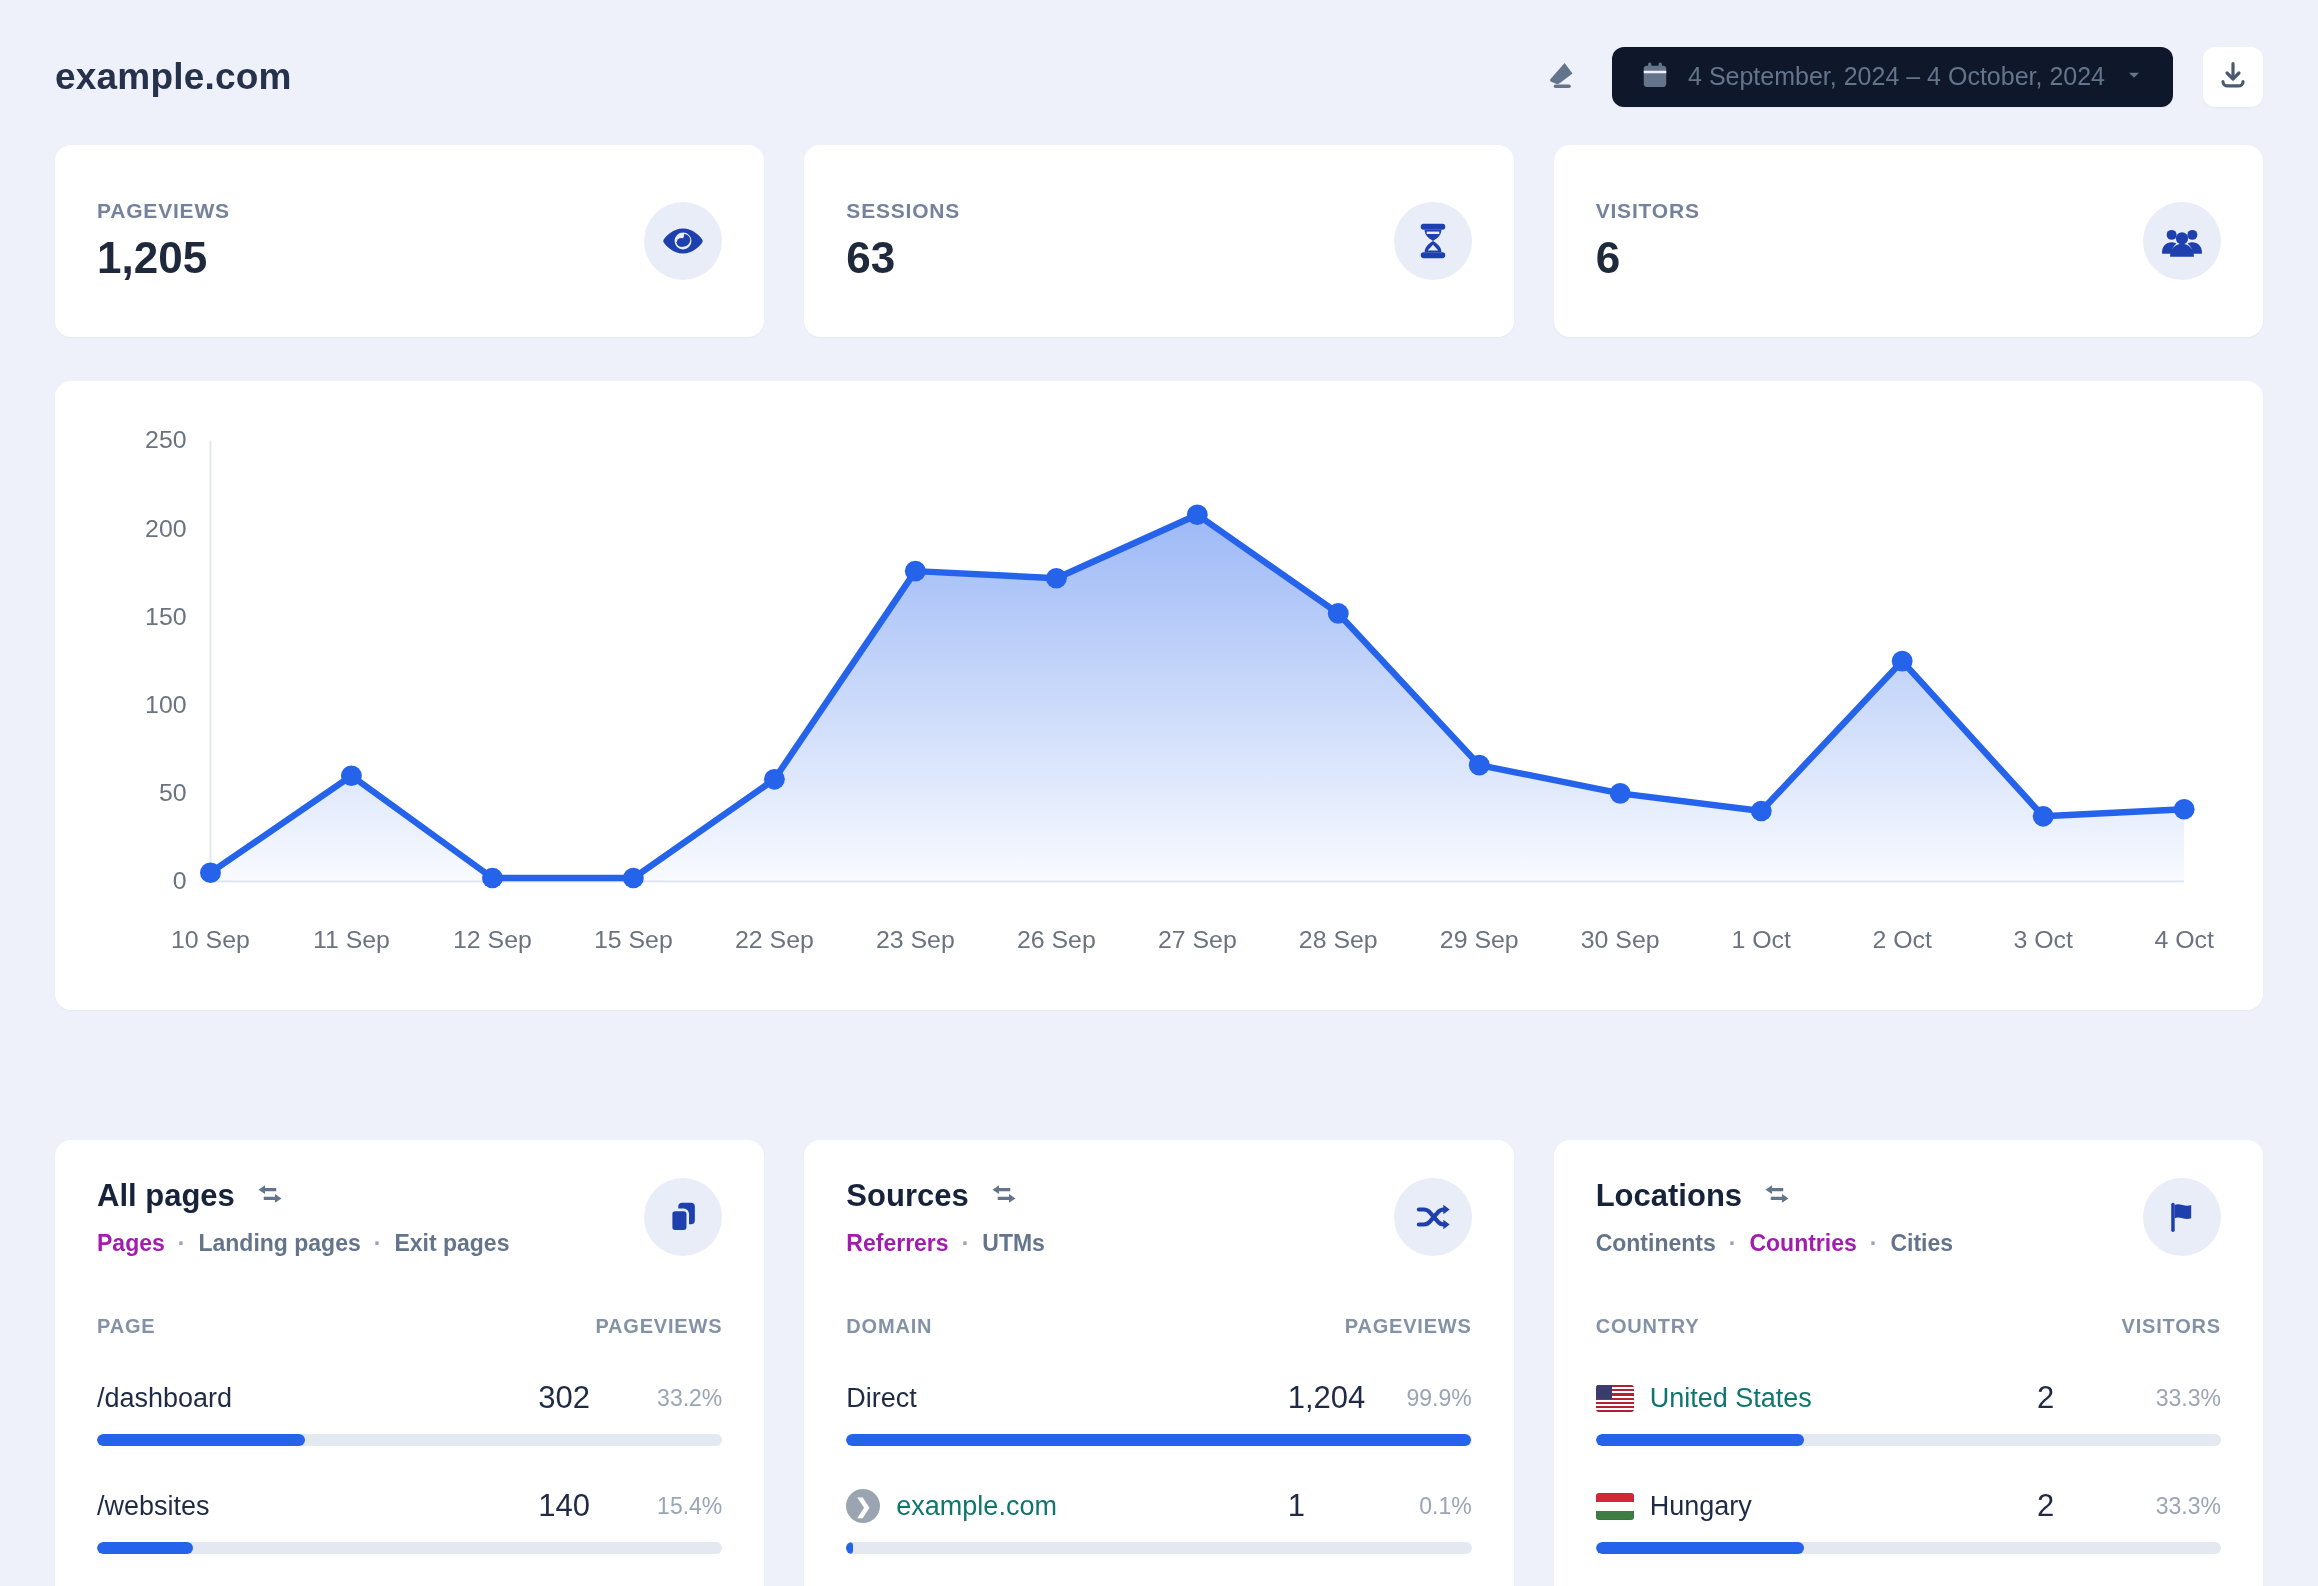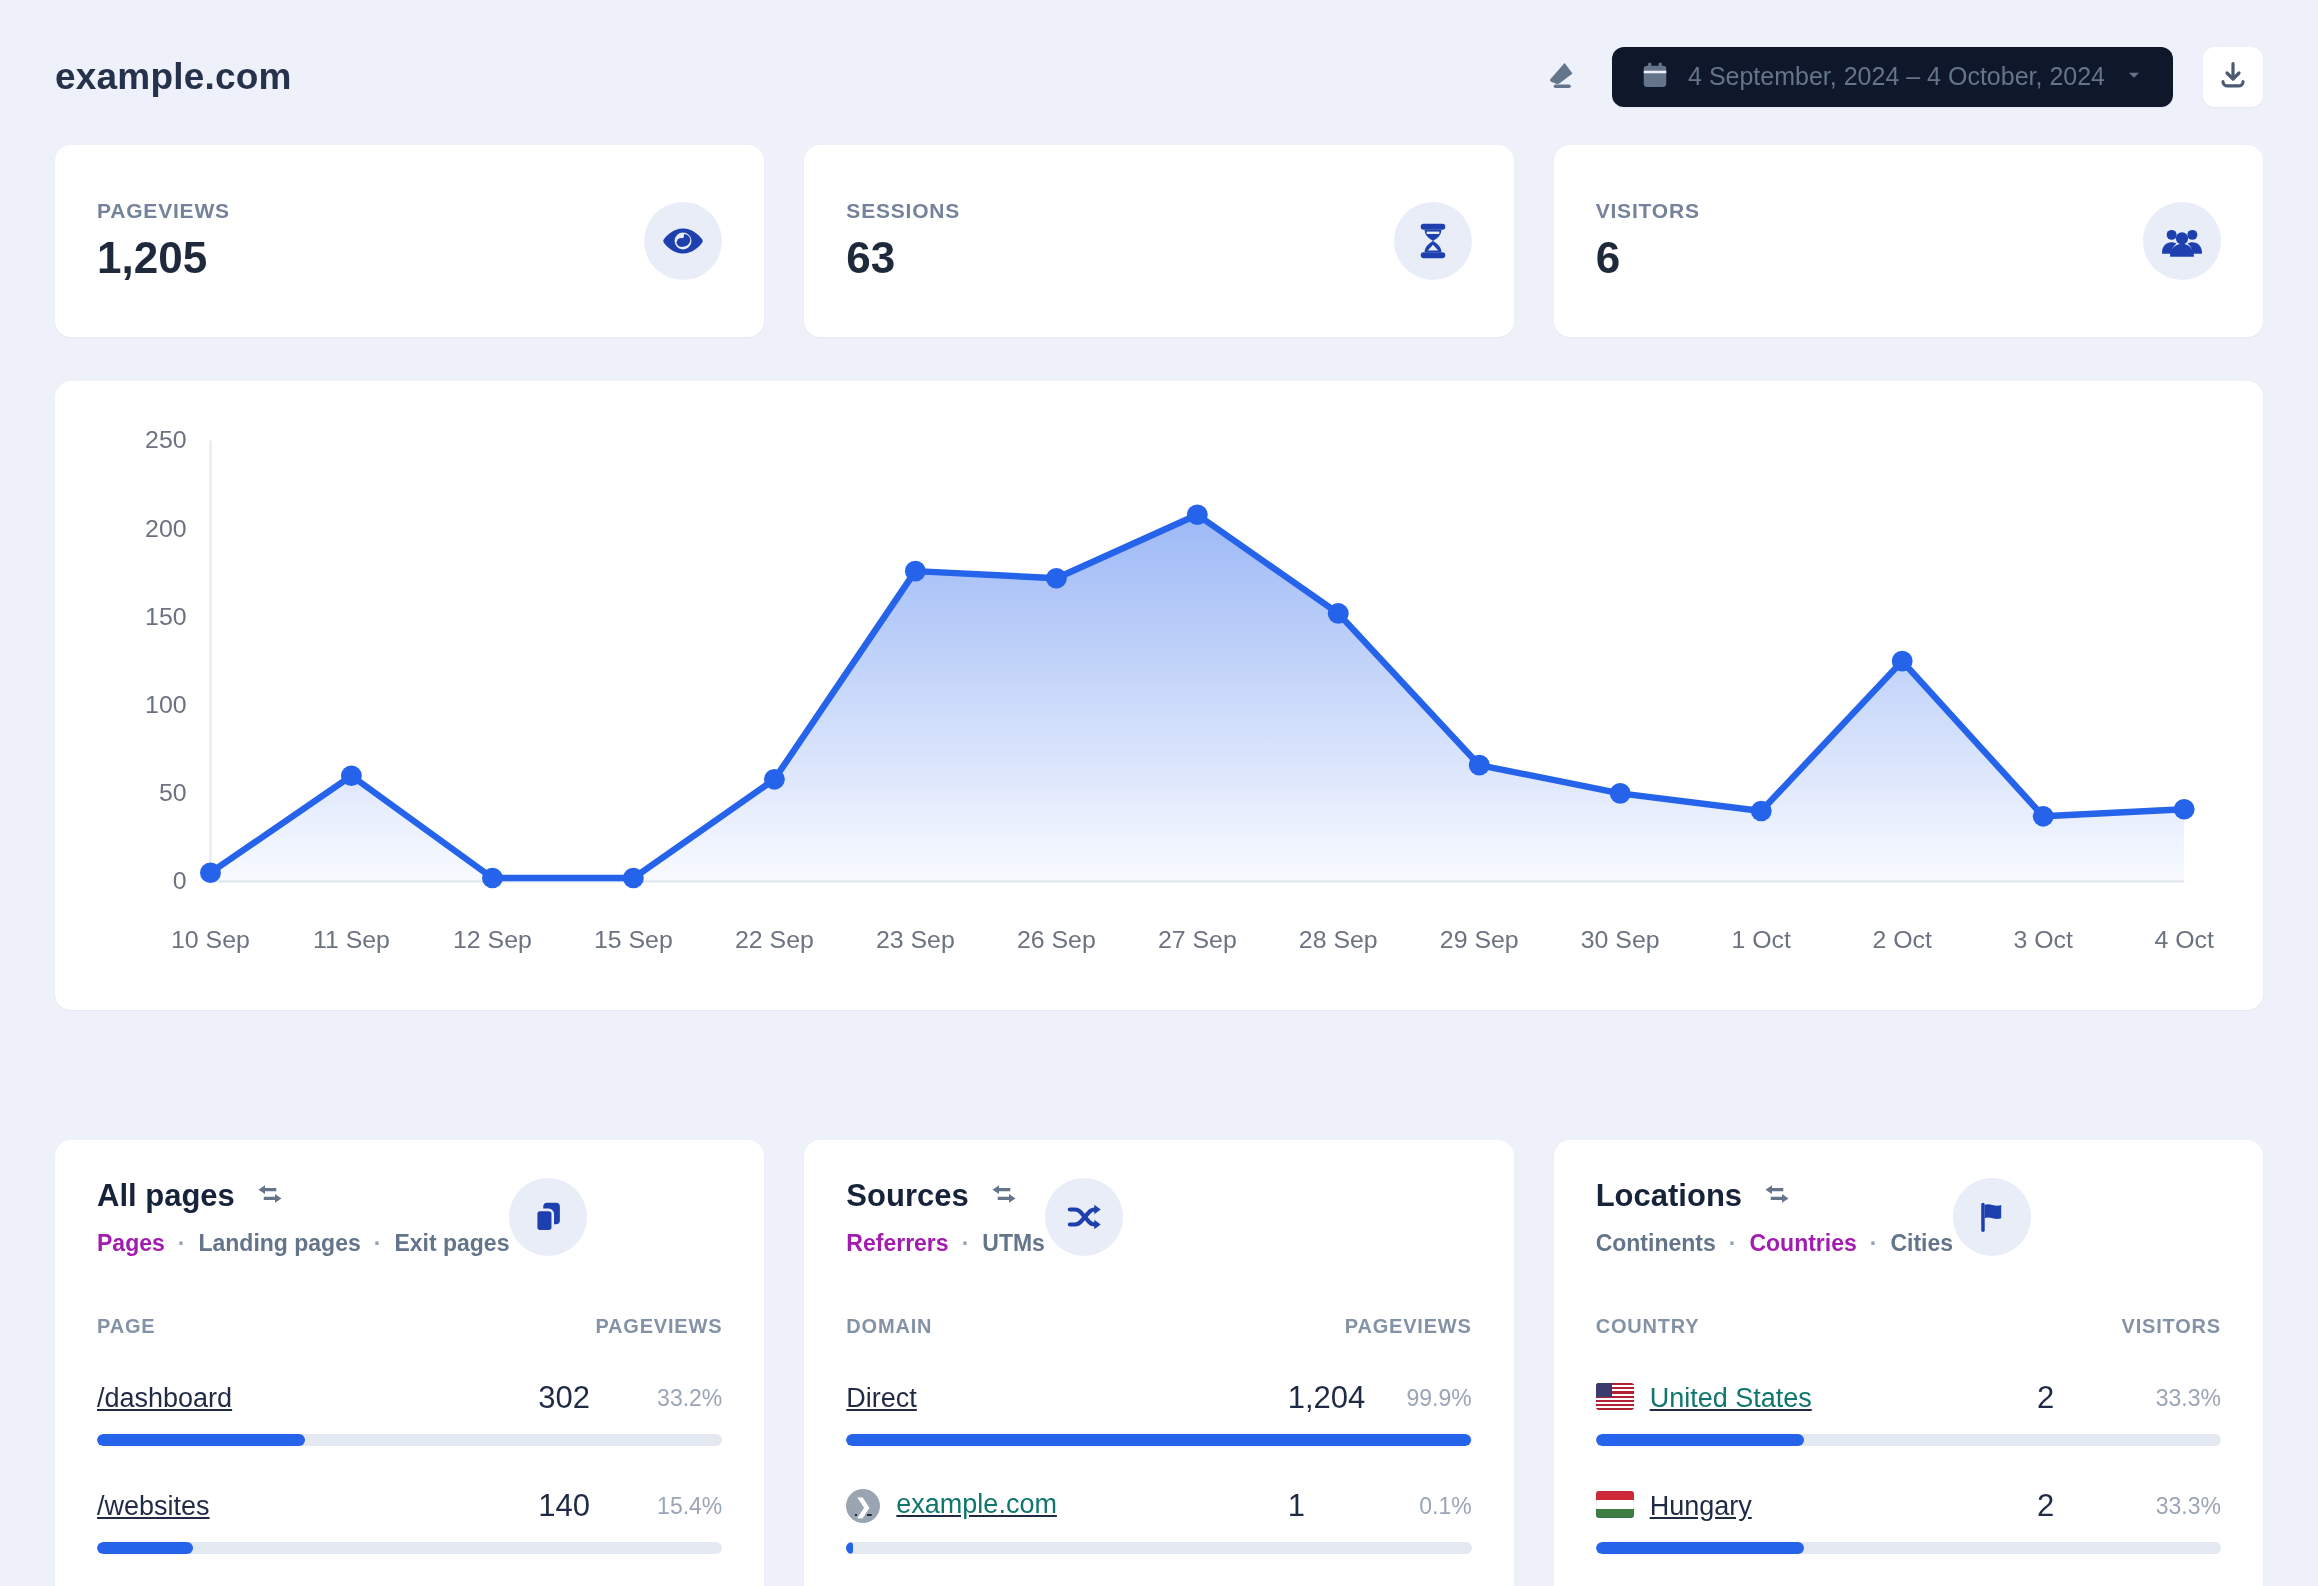--- a/index.html
+++ b/index.html
@@ -46,32 +46,32 @@
     padding:36px 44px 10px 44px; box-shadow:0 1px 2px rgba(16,24,40,.04);
   }
   .chart-card svg { display:block; width:100%; height:563px; }
 
   
   .panels-row { display:flex; gap:40px; margin-top:130px; }
   .panel {
     flex:1; background:#fff; border-radius:16px; height:637px; padding:38px 42px;
     box-shadow:0 1px 2px rgba(16,24,40,.04);
   }
-  .panel-head { display:flex; align-items:flex-start; }
+  .panel-head { display:flex; align-items:flex-start; justify-content:space-between; }
   .panel-title-row { display:flex; align-items:center; gap:20px; }
   .panel-title { font-size:31px; font-weight:700; color:#17233a; }
   .panel-tabs { margin-top:16px; font-size:23px; font-weight:700; display:flex; align-items:center; }
   .tab { color:#64748b; cursor:pointer; }
   .tab.active { color:#a21caf; }
   .tab-sep { color:#94a3b8; margin:0 13px; }
   .thead { display:flex; justify-content:space-between; margin-top:58px;
            font-size:20px; font-weight:700; color:#8492a6; letter-spacing:0.8px; }
   .trow { margin-top:42px; }
   .trow-top { display:flex; align-items:center; justify-content:space-between; }
-  .trow-name { display:flex; gap:16px; font-size:27px; color:#1f2a44;text-decoration:underline; }
+  .trow-name { display:flex; align-items:center; gap:16px; font-size:27px; color:#1f2a44; }
   .trow-name .link { color:#0f766e; cursor:pointer; }
   .trow-nums { display:flex; align-items:center; }
   .trow-val { font-size:31px; color:#1f2a44; min-width:80px; text-align:left; }
   .trow-pct { font-size:23px; color:#9aa5b6; min-width:104px; text-align:right; }
   .bar { height:12px; background:#e4e9f1; border-radius:6px; margin-top:18px; overflow:hidden; }
   .bar-fill { height:100%; background:#2563eb; border-radius:6px; }
 
   .flag { width:38px; height:27px; border-radius:3px; flex:0 0 auto; position:relative; overflow:hidden; box-shadow:0 0 0 1px rgba(0,0,0,.06) inset; }
   .flag-us { background:repeating-linear-gradient(180deg,#b22234 0 2.1px,#ffffff 2.1px 4.2px); }
   .flag-us::after { content:""; position:absolute; top:0; left:0; width:44%; height:52%; background:#3c3b6e; }

